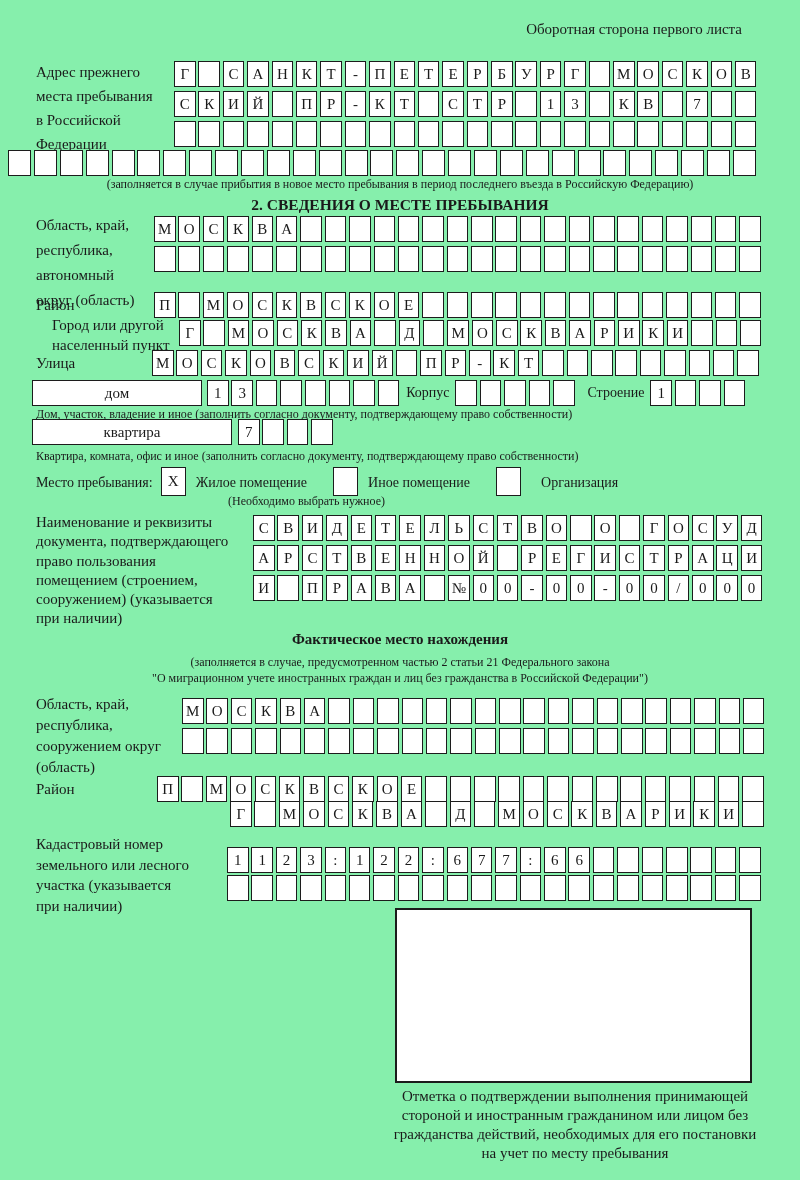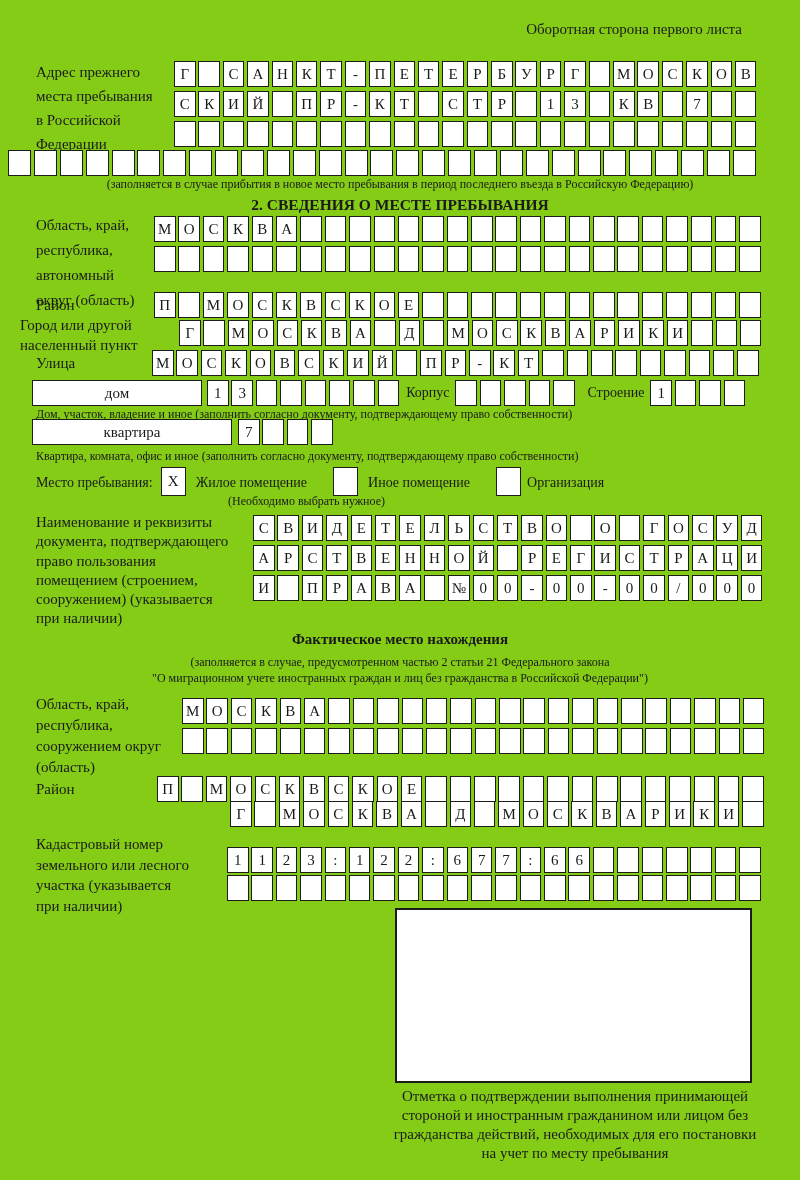--- a/index.html
+++ b/index.html
@@ -1,17 +1,17 @@
 <!DOCTYPE html>
 <html><head>
 <meta charset="utf-8">
 <style>
   html,body { margin:0; padding:0; background:#ffffff; }
   .page {
-    position:relative; width:800px; height:1180px; background:#84cc16;
+    position:relative; width:800px; height:1180px; background:#86efac;
     font-family:"Liberation Serif","DejaVu Serif",serif; color:#1a1a1a; overflow:hidden;
   }
   .abs { position:absolute; }
   .lbl { font-size:15px; line-height:19px; }
   .lines div { font-size:15px; }
   .note { font-size:12px; }
   .center { width:800px; left:0; text-align:center; }
   .bold { font-weight:bold; }
   .cellrow { position:absolute; display:flex; }
   .cell {
@@ -241,21 +241,21 @@
       <div class="cell"></div>
       <div class="cell"></div>
       <div class="cell"></div>
       <div class="cell"></div>
       <div class="cell"></div>
       <div class="cell"></div>
       <div class="cell"></div>
       <div class="cell"></div>
     </div>
 
-  <div class="abs lines" style="left:20px; top:315px; line-height:20px;">
+  <div class="abs lines" style="left:52px; top:315px; line-height:20px;">
       <div>Город или другой</div>
       <div>населенный пункт</div>
     </div>
   <div class="cellrow" style="left:179px; top:320px;">
       <div class="cell">Г</div>
       <div class="cell"></div>
       <div class="cell">М</div>
       <div class="cell">О</div>
       <div class="cell">С</div>
       <div class="cell">К</div>
@@ -349,21 +349,21 @@
   </div>
   <div class="abs note" style="left:36px; top:449px;">Квартира, комната, офис и иное (заполнить согласно документу, подтверждающему право собственности)</div>
 
   <div class="cellrow" style="left:36px; top:467px; align-items:flex-end;font-family:Liberation Serif, serif;">
     <div class="inline-lbl" style="margin-right:8px;">Место пребывания:</div>
     <div class="checkbox">X</div>
     <div class="inline-lbl" style="margin:0 26px 0 10px;">Жилое помещение</div>
     <div class="checkbox"></div>
     <div class="inline-lbl" style="margin:0 26px 0 10px;">Иное помещение</div>
     <div class="checkbox"></div>
-    <div class="inline-lbl" style="margin-left:6px;">Организация</div>
+    <div class="inline-lbl" style="margin-left:20px;">Организация</div>
   </div>
   <div class="abs note" style="left:228px; top:494px;">(Необходимо выбрать нужное)</div>
 
   <div class="abs lines" style="left:36px; top:513px; line-height:19.3px;">
       <div>Наименование и реквизиты</div>
       <div>документа, подтверждающего</div>
       <div>право пользования</div>
       <div>помещением (строением,</div>
       <div>сооружением) (указывается</div>
       <div>при наличии)</div>

